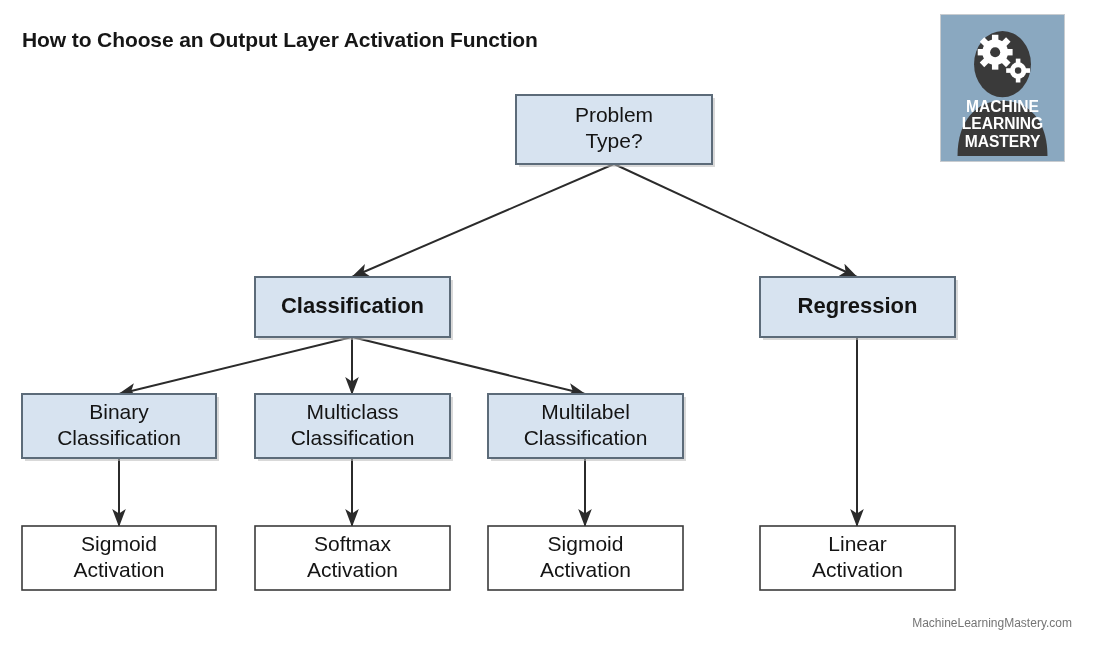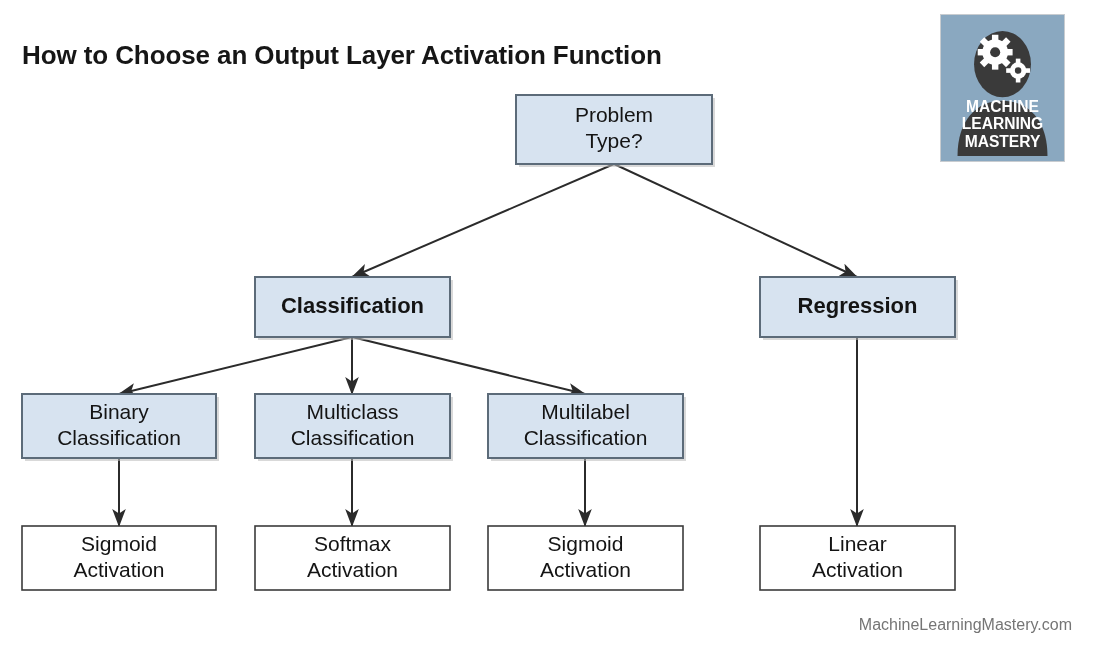--- a/index.html
+++ b/index.html
@@ -13,22 +13,22 @@
     position: relative;
     overflow: hidden;
     font-family: "Liberation Sans", sans-serif;
     color: #1a1a1a;
   }
 
   
   #page-title {
     position: absolute;
     left: 22px;
-    top: 40px;
-    font-size: 26px;
+    top: 28px;
+    font-size: 21px;
     font-weight: bold;
     letter-spacing: -0.1px;
     color: #161616;
     white-space: nowrap;
   }
 
   
   #logo {
     position: absolute;
     left: 940px;
@@ -76,21 +76,21 @@
     stroke: #2b2b2b;
     stroke-width: 2;
     fill: none;
   }
 
   
   #footer-credit {
     position: absolute;
     right: 22px;
     top: 616px;
-    font-size: 16px;
+    font-size: 12px;
     color: #757575;
     white-space: nowrap;
   }
 </style>
 </head>
 <body>
 
 <div id="page-title">How to Choose an Output Layer Activation Function</div>
 
 <div id="logo">

